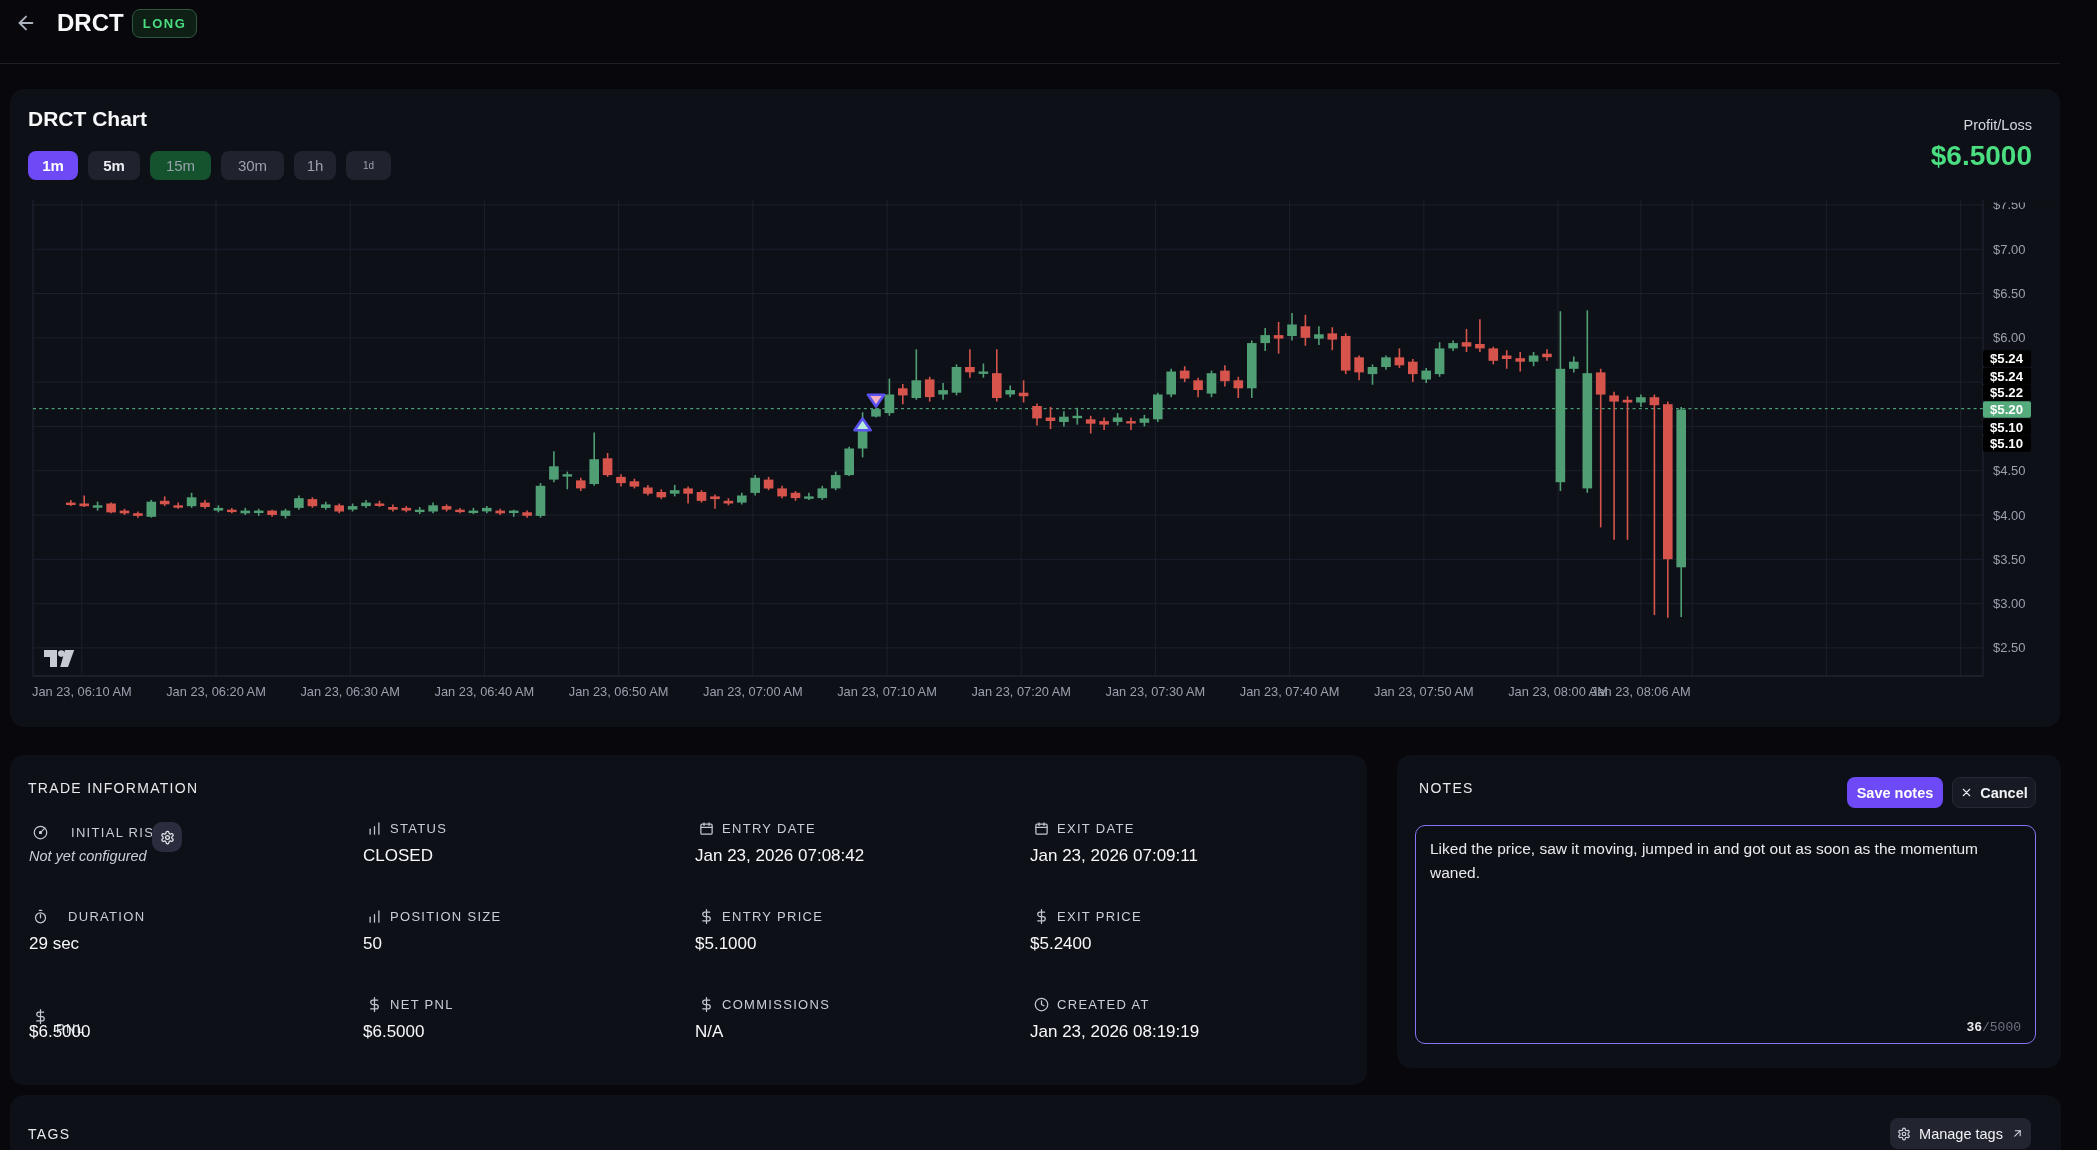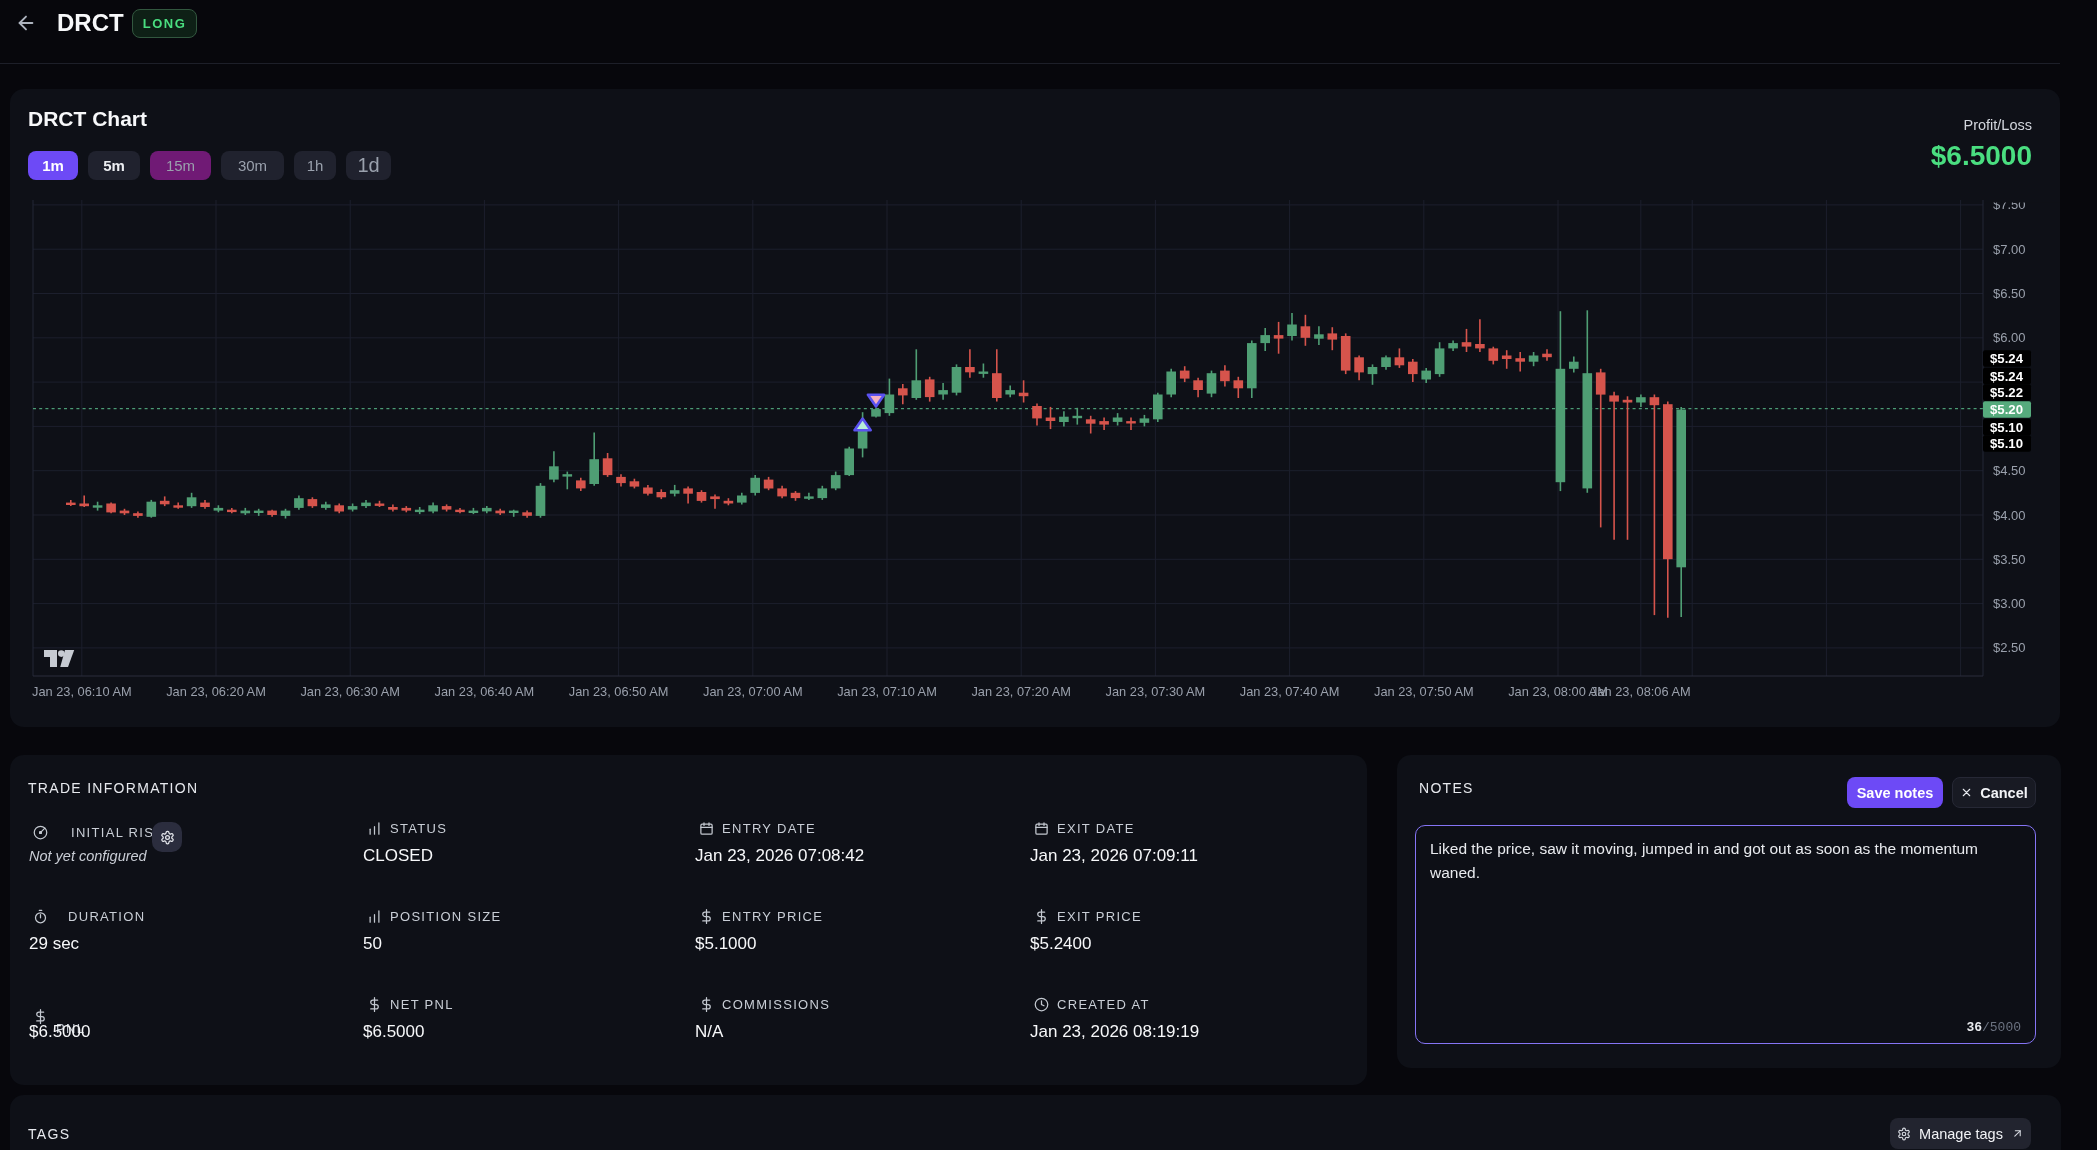--- a/index.html
+++ b/index.html
@@ -18,24 +18,24 @@
         </svg></span>
   <span style="position:absolute;left:57px;top:9px;font-size:24px;font-weight:700;">DRCT</span>
   <span style="position:absolute;left:132px;top:9px;width:65px;height:29px;border:1px solid #32573f;background:#0e2016;border-radius:8px;color:#4ade80;font-size:13px;font-weight:700;letter-spacing:1.5px;display:flex;align-items:center;justify-content:center;">LONG</span>
 </div>
 
 <div class="card" style="left:10px;top:89px;width:2050px;height:638px;">
   <div style="position:absolute;left:18px;top:18px;font-size:21px;font-weight:700;">DRCT Chart</div>
   <div style="position:absolute;left:18px;top:62px;display:flex;gap:10px;">
     <span style="width:50px;height:29px;border-radius:8px;background:#6d4af6;color:#fff;font-weight:700;font-size:15px;display:flex;align-items:center;justify-content:center;">1m</span>
     <span style="width:52px;height:29px;border-radius:8px;background:#20222e;color:#eceef2;font-weight:700;font-size:15px;display:flex;align-items:center;justify-content:center;">5m</span>
-    <span style="width:61px;height:29px;border-radius:8px;background:#701a75;color:#9aa1ad;font-size:15px;display:flex;align-items:center;justify-content:center;">15m</span>
+    <span style="width:61px;height:29px;border-radius:8px;background:#14532d;color:#9aa1ad;font-size:15px;display:flex;align-items:center;justify-content:center;">15m</span>
     <span style="width:63px;height:29px;border-radius:8px;background:#20222e;color:#9aa1ad;font-size:15px;display:flex;align-items:center;justify-content:center;">30m</span>
     <span style="width:42px;height:29px;border-radius:8px;background:#20222e;color:#9aa1ad;font-size:15px;display:flex;align-items:center;justify-content:center;">1h</span>
-    <span style="width:45px;height:29px;border-radius:8px;background:#20222e;color:#9aa1ad;font-size:20px;display:flex;align-items:center;justify-content:center;">1d</span>
+    <span style="width:45px;height:29px;border-radius:8px;background:#20222e;color:#9aa1ad;font-size:10px;display:flex;align-items:center;justify-content:center;">1d</span>
   </div>
   <div style="position:absolute;right:28px;top:28px;text-align:right;">
     <div style="font-size:14.5px;color:#d2d6dd;">Profit/Loss</div>
     <div style="font-size:28px;font-weight:700;color:#4ade80;margin-top:7px;">$6.5000</div>
   </div>
   <svg width="2050" height="638" viewBox="10 89 2050 638" style="position:absolute;left:0;top:0;font-family:'Liberation Sans',sans-serif">
 <line x1="33.0" y1="204.9" x2="1983.0" y2="204.9" stroke="#1c1f2d" stroke-width="1"></line>
 <line x1="33.0" y1="249.2" x2="1983.0" y2="249.2" stroke="#1c1f2d" stroke-width="1"></line>
 <line x1="33.0" y1="293.5" x2="1983.0" y2="293.5" stroke="#1c1f2d" stroke-width="1"></line>
 <line x1="33.0" y1="337.8" x2="1983.0" y2="337.8" stroke="#1c1f2d" stroke-width="1"></line>

